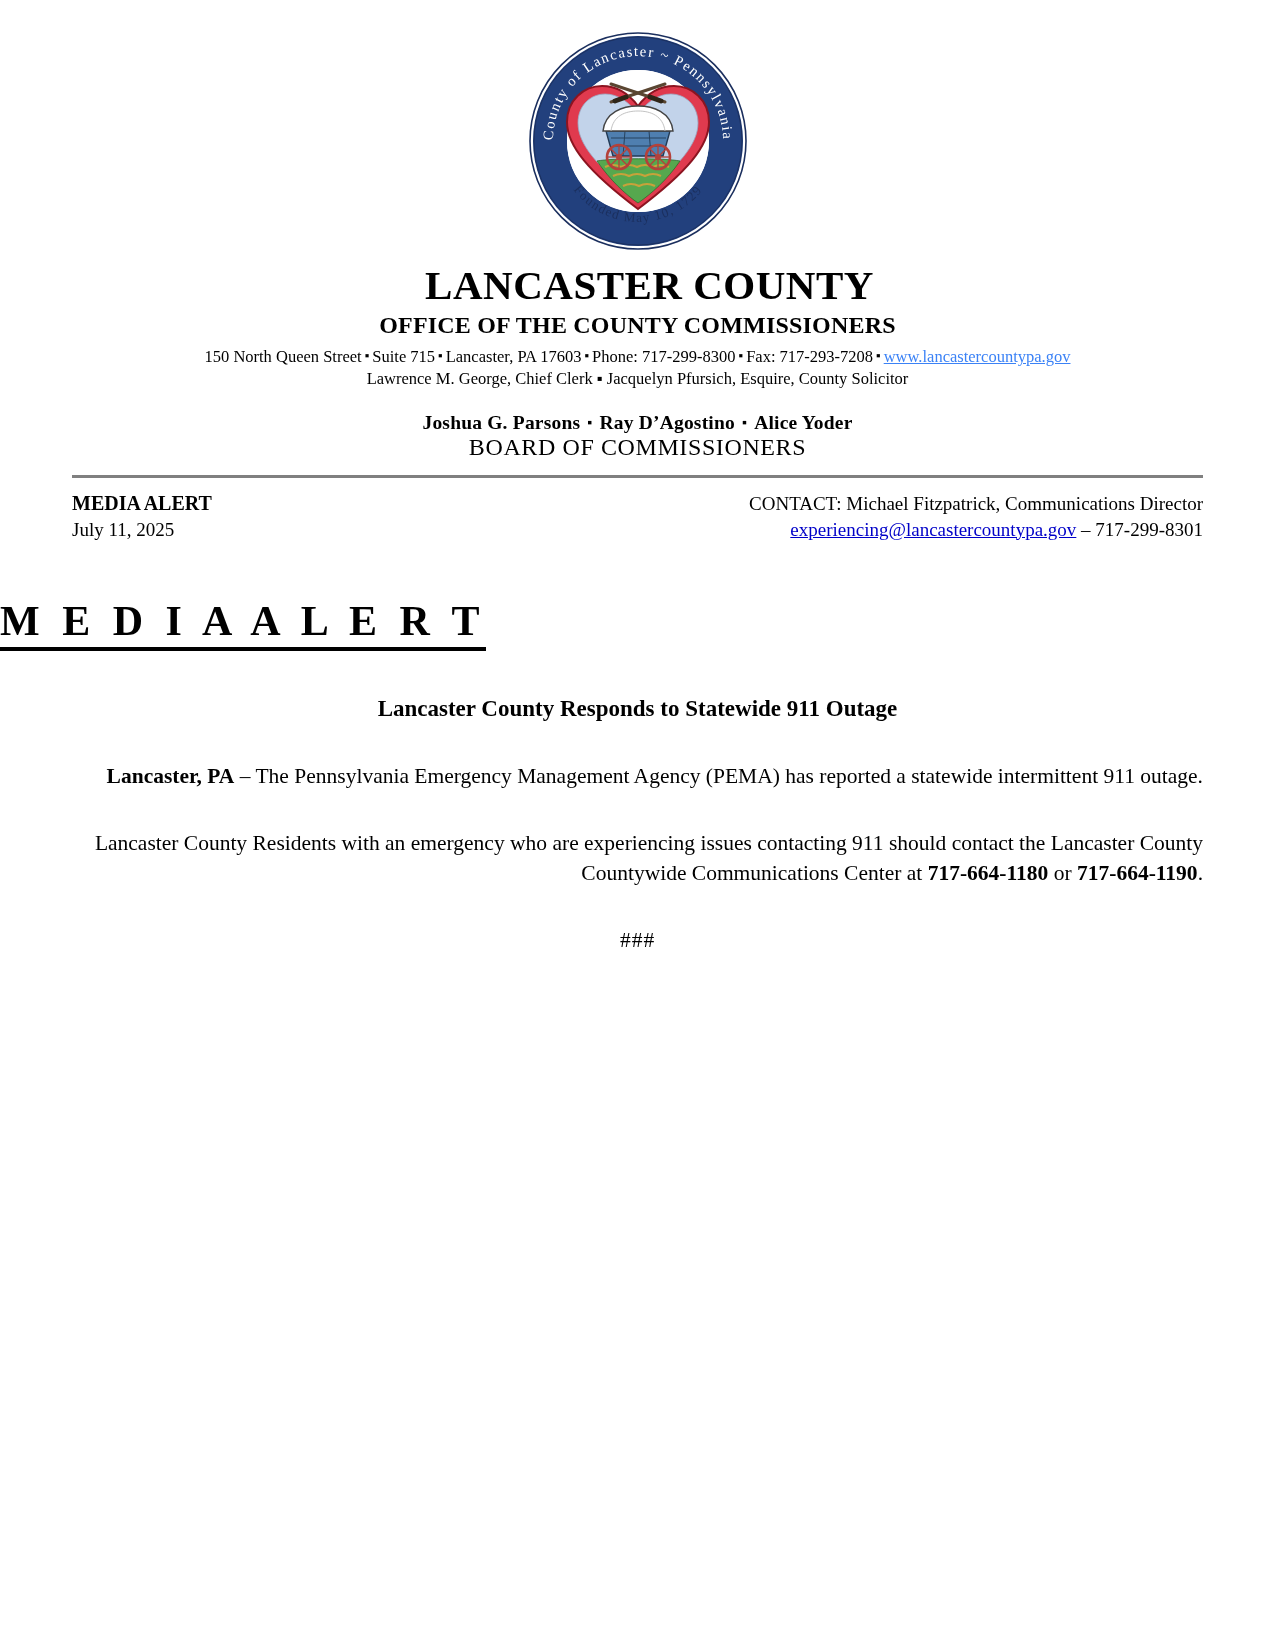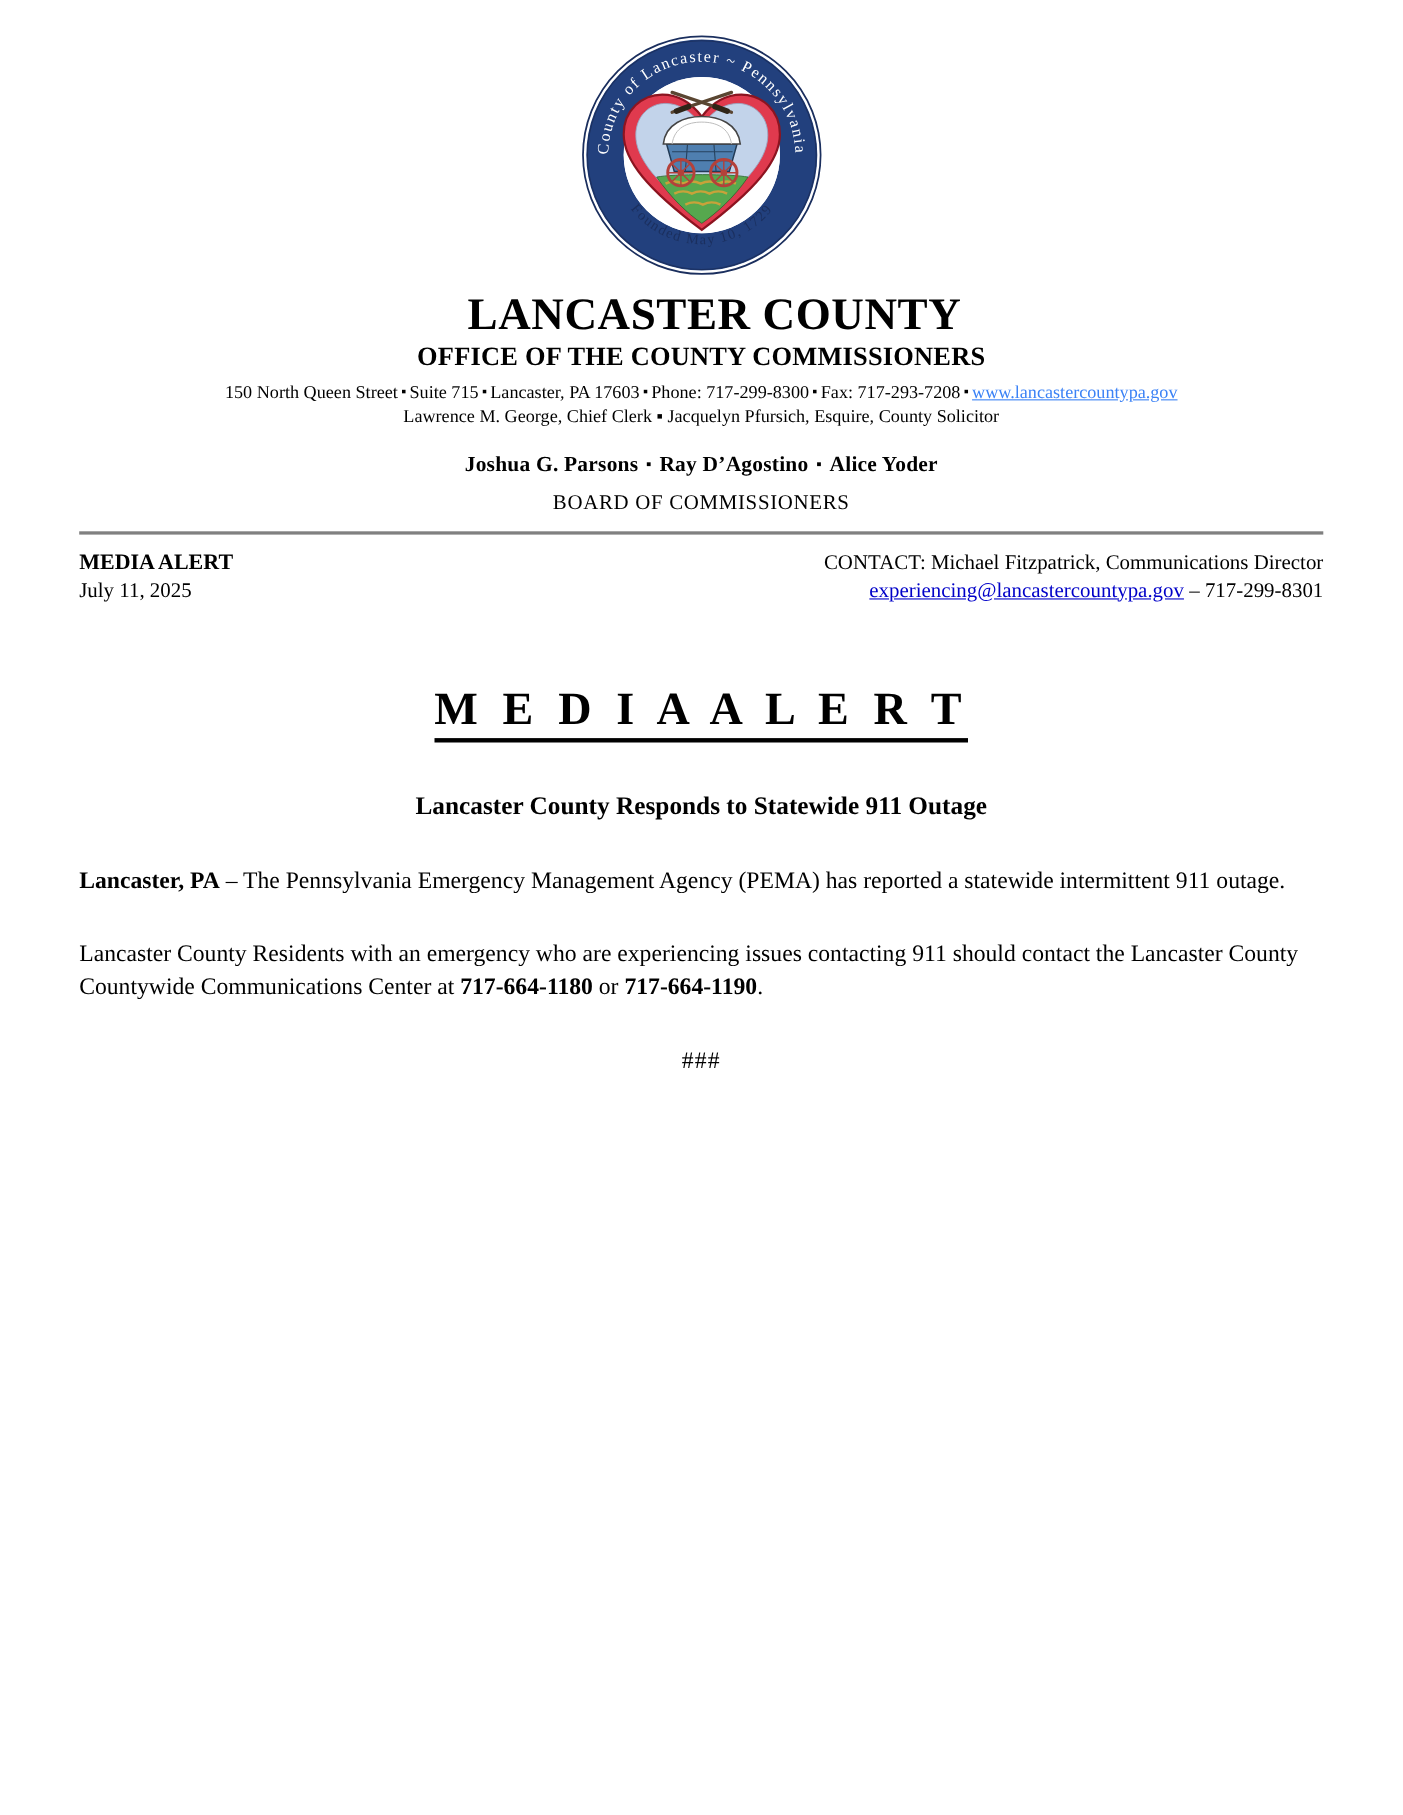--- a/index.html
+++ b/index.html
@@ -79,22 +79,22 @@
     font-weight: bold;
     margin-top: 22px;
     letter-spacing: 0.2px;
   }
   .commissioners .bullet-sep {
     font-weight: bold;
     font-size: 14px;
     padding: 0 7px;
   }
   .board-label {
-    font-size: 19px;
-    margin-top: 13px;
+    font-size: 24px;
+    margin-top: 0;
     letter-spacing: 0.6px;
   }
 
   
   .hrule {
     height: 3px;
     background: #808080;
     margin: 14px 72px 0 72px;
   }
 
@@ -127,22 +127,22 @@
     line-height: 1.35;
     white-space: nowrap;
   }
   a.mailto {
     color: #0000c8;
     text-decoration: underline;
   }
 
   
   .alert-title-wrap {
-    text-align: center;
-    margin-top: 72px;
+    text-align: left;
+    margin-top: 56px;
   }
   .alert-title {
     display: inline-block;
     font-size: 42px;
     font-weight: bold;
     letter-spacing: 6px;
     border-bottom: 4px solid #000;
     padding-bottom: 2px;
     line-height: 1.12;
   }
@@ -154,21 +154,21 @@
     line-height: 1.3;
   }
 
   
   .body-text {
     margin: 0 72px;
     font-size: 21.5px;
     line-height: 1.36;
     text-align: left;
   }
-  .para { margin-top: 38px; }
+  .para { margin-top: 38px; text-align: right; }
   .para b { font-weight: bold; }
   .endmark {
     text-align: center;
     font-size: 21.5px;
     margin-top: 38px;
     letter-spacing: 1px;
   }
 </style>
 </head>
 <body>

